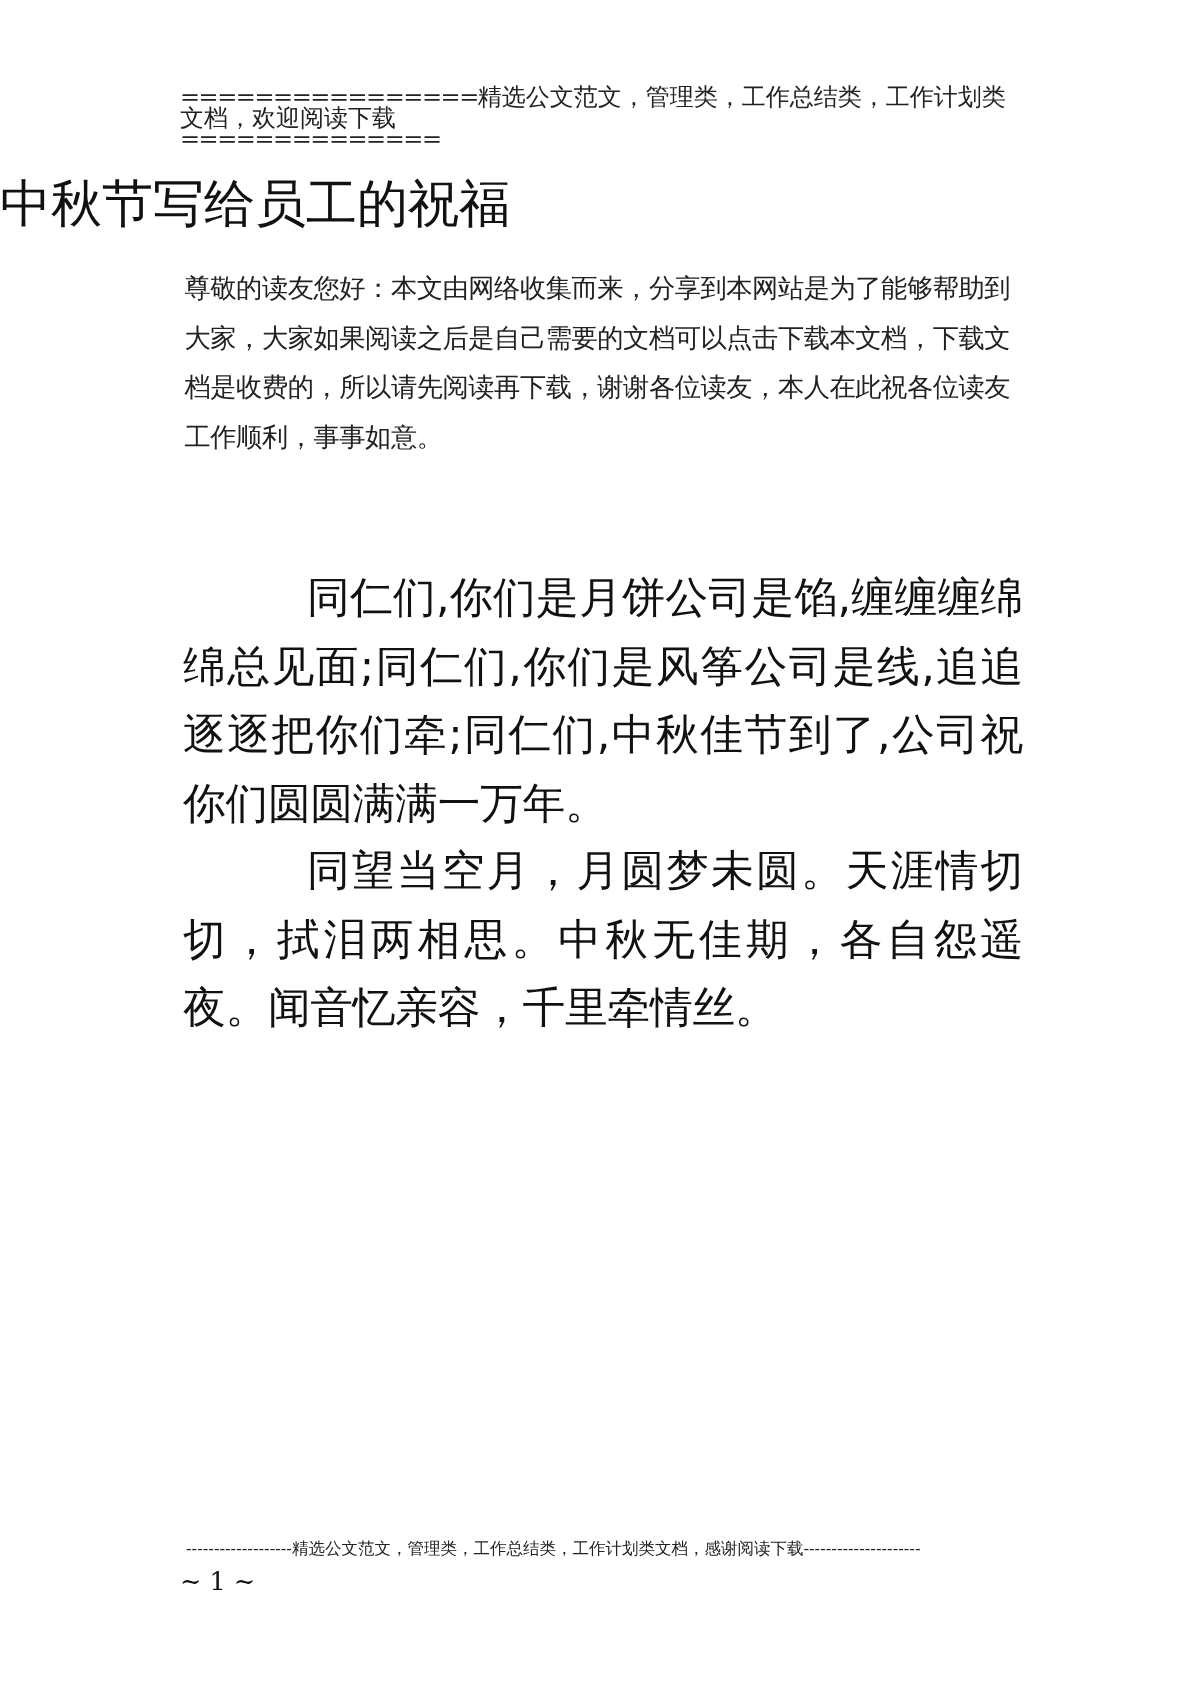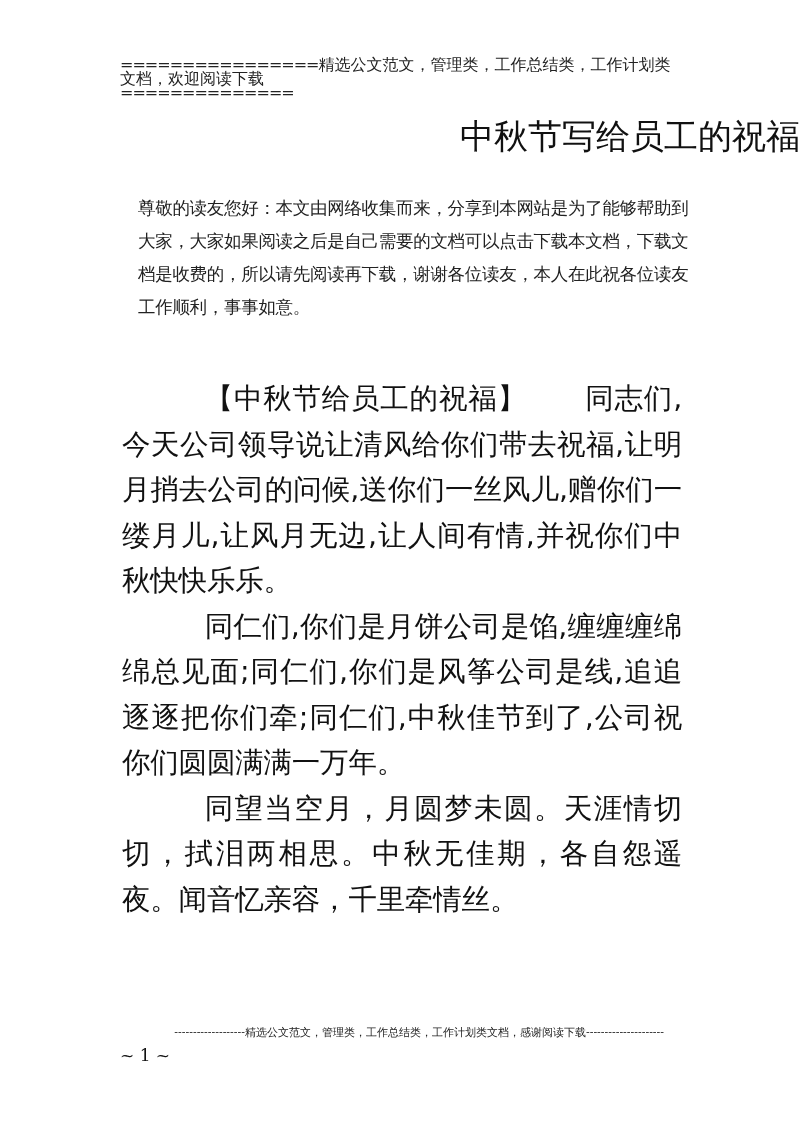--- a/index.html
+++ b/index.html
@@ -30,38 +30,38 @@
     }
     .header .line2 {
       display: block;
       letter-spacing: -1px;
     }
     .title {
       position: absolute;
       left: 0;
       top: 112px;
       width: 800px;
-      text-align: right;
+      text-align: left;
       font-size: 34px;
       line-height: 48px;
       font-weight: normal;
       margin: 0;
       color: #111;
       font-family: "DejaVu Serif", serif;
     }
     .notice {
       position: absolute;
       left: 122px;
       top: 176px;
       width: 560px;
       font-size: 17.5px;
       line-height: 33px;
       color: #222;
       font-family: "DejaVu Sans", sans-serif;
-      margin: 16px;
+      margin: 1px;
       letter-spacing: -0.3px;
     }
     .body {
       position: absolute;
       left: 122px;
       top: 376px;
       width: 560px;
       font-size: 28.5px;
       line-height: 45.5px;
       color: #111;
@@ -69,29 +69,28 @@
       letter-spacing: -0.2px;
     }
     .body p {
       margin: 0;
       text-indent: 2.9em;
       text-align: justify;
       text-align-last: left;
     }
     .footer {
       position: absolute;
-      left: 104px;
+      left: 124px;
       top: 1026px;
       width: 560px;
       font-size: 11px;
       line-height: 14px;
       color: #222;
       font-family: "DejaVu Serif", serif;
       white-space: nowrap;
-      text-align: right;
     }
     .page-number {
       position: absolute;
       left: 120px;
       top: 1044px;
       font-size: 17px;
       line-height: 22px;
       color: #111;
       font-family: "DejaVu Serif", serif;
     }
@@ -102,19 +101,18 @@
 <div class="header">
   <span class="rule">================</span><span>精选公文范文，管理类，工作总结类，工作计划类文档，欢迎阅读下载</span>
   <span class="line2">==============</span>
 </div>
 
 <h1 class="title">中秋节写给员工的祝福</h1>
 
 <p class="notice">尊敬的读友您好：本文由网络收集而来，分享到本网站是为了能够帮助到大家，大家如果阅读之后是自己需要的文档可以点击下载本文档，下载文档是收费的，所以请先阅读再下载，谢谢各位读友，本人在此祝各位读友工作顺利，事事如意。</p>
 
 <div class="body">
-  <p>【中秋节给员工的祝福】　　同志们,今天公司领导说让清风给你们带去祝福,让明月捎去公司的问候,送你们一丝风儿,赠你们一缕月儿,让风月无边,让人间有情,并祝你们中秋快快乐乐。</p>
   <p>同仁们,你们是月饼公司是馅,缠缠缠绵绵总见面;同仁们,你们是风筝公司是线,追追逐逐把你们牵;同仁们,中秋佳节到了,公司祝你们圆圆满满一万年。</p>
   <p>同望当空月，月圆梦未圆。天涯情切切，拭泪两相思。中秋无佳期，各自怨遥夜。闻音忆亲容，千里牵情丝。</p>
 </div>
 
 <div class="footer">-------------------精选公文范文，管理类，工作总结类，工作计划类文档，感谢阅读下载---------------------</div>
 <div class="page-number">~ 1 ~</div>
 
 </body></html>

